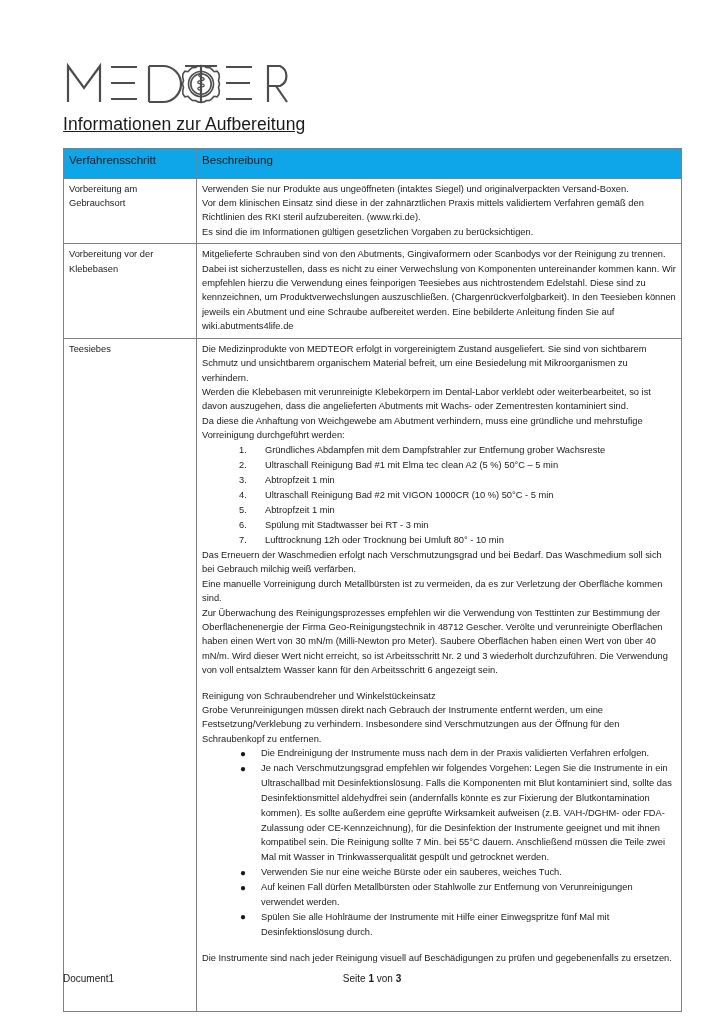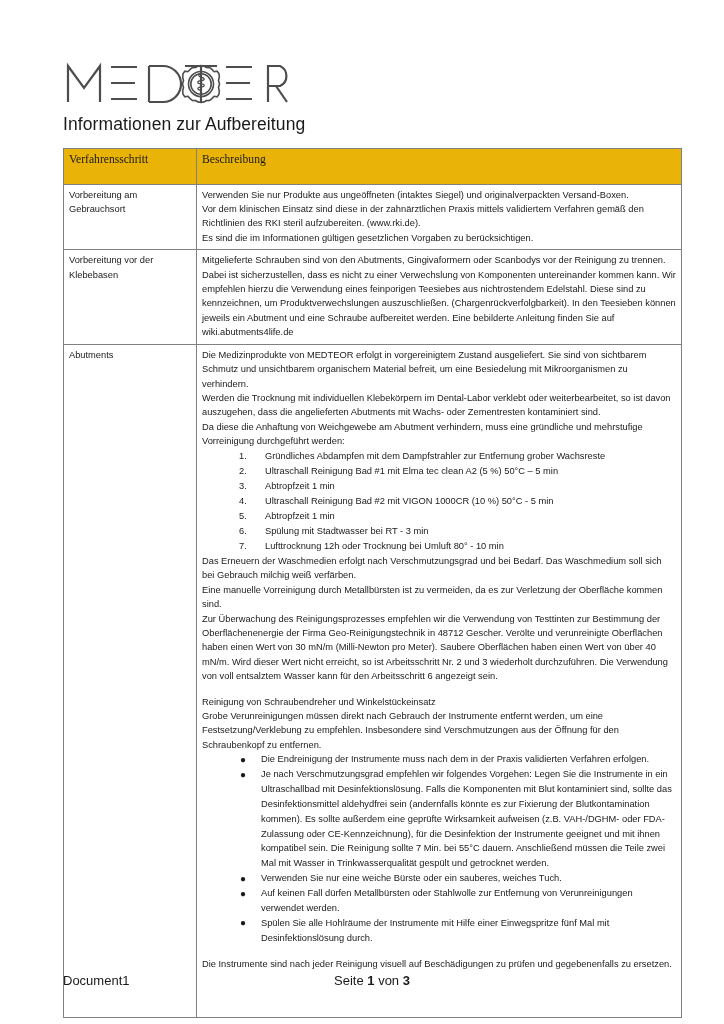--- a/index.html
+++ b/index.html
@@ -36,20 +36,21 @@
 
   .doc-title {
     position: absolute;
     left: 63px;
     top: 114px;
     font-size: 17.5px;
     font-weight: 400;
     color: #1a1a1a;
     letter-spacing: 0.1px;
     white-space: nowrap;
+    text-decoration: underline;
   }
 
   
   .table-wrap {
     position: absolute;
     left: 63px;
     top: 148px;
     width: 618px;
   }
   table.proc {
@@ -60,28 +61,27 @@
   table.proc td, table.proc th {
     border: 1px solid #808080;
     vertical-align: top;
     padding: 3px 5px 4px 5px;
     font-size: 9.3px;
     line-height: 1.55;
     font-weight: 400;
     text-align: left;
   }
   table.proc thead th {
-    background: #eab308;
+    background: #0ea5e9;
     font-size: 11.6px;
     font-weight: 400;
     padding-top: 3px;
-    padding-bottom: 16px;
+    padding-bottom: 10px;
     line-height: 1.35;
     color: #1a1a1a;
-    font-family: Liberation Serif, serif;
   }
   col.c1 { width: 133px; }
   col.c2 { width: 485px; }
 
   td.step-name {
     font-size: 9.3px;
     line-height: 1.62;
   }
   td.desc p {
     margin: 0;
@@ -127,21 +127,21 @@
 
   .tail-space { height: 42px; }
 
   
   .footer {
     position: absolute;
     left: 63px;
     top: 973px;
     width: 618px;
     height: 14px;
-    font-size: 13px;
+    font-size: 10px;
     color: #1a1a1a;
   }
   .footer .left {
     position: absolute;
     left: 0;
     top: 0;
   }
   .footer .center {
     position: absolute;
     left: 0;
@@ -217,42 +217,42 @@
         </tr>
 
         <tr>
           <td class="step-name">Vorbereitung vor der Klebebasen</td>
           <td class="desc">
             <p>Mitgelieferte Schrauben sind von den Abutments, Gingivaformern oder Scanbodys vor der Reinigung zu trennen. Dabei ist sicherzustellen, dass es nicht zu einer Verwechslung von Komponenten untereinander kommen kann. Wir empfehlen hierzu die Verwendung eines feinporigen Teesiebes aus nichtrostendem Edelstahl. Diese sind zu kennzeichnen, um Produktverwechslungen auszuschließen. (Chargenrückverfolgbarkeit). In den Teesieben können jeweils ein Abutment und eine Schraube aufbereitet werden. Eine bebilderte Anleitung finden Sie auf wiki.abutments4life.de</p>
           </td>
         </tr>
 
         <tr>
-          <td class="step-name">Abutments</td>
+          <td class="step-name">Teesiebes</td>
           <td class="desc">
             <p>Die Medizinprodukte von MEDTEOR erfolgt in vorgereinigtem Zustand ausgeliefert. Sie sind von sichtbarem Schmutz und unsichtbarem organischem Material befreit, um eine Besiedelung mit Mikroorganismen zu verhindern.</p>
-            <p>Werden die Trocknung mit individuellen Klebekörpern im Dental-Labor verklebt oder weiterbearbeitet, so ist davon auszugehen, dass die angelieferten Abutments mit Wachs- oder Zementresten kontaminiert sind.</p>
+            <p>Werden die Klebebasen mit verunreinigte Klebekörpern im Dental-Labor verklebt oder weiterbearbeitet, so ist davon auszugehen, dass die angelieferten Abutments mit Wachs- oder Zementresten kontaminiert sind.</p>
             <p>Da diese die Anhaftung von Weichgewebe am Abutment verhindern, muss eine gründliche und mehrstufige Vorreinigung durchgeführt werden:</p>
 
             <ol class="steps">
               <li><span class="num">1.</span><span>Gründliches Abdampfen mit dem Dampfstrahler zur Entfernung grober Wachsreste</span></li>
               <li><span class="num">2.</span><span>Ultraschall Reinigung Bad #1 mit Elma tec clean A2 (5 %) 50°C – 5 min</span></li>
               <li><span class="num">3.</span><span>Abtropfzeit 1 min</span></li>
               <li><span class="num">4.</span><span>Ultraschall Reinigung Bad #2 mit VIGON 1000CR (10 %) 50°C - 5 min</span></li>
               <li><span class="num">5.</span><span>Abtropfzeit 1 min</span></li>
               <li><span class="num">6.</span><span>Spülung mit Stadtwasser bei RT - 3 min</span></li>
               <li><span class="num">7.</span><span>Lufttrocknung 12h oder Trocknung bei Umluft 80° - 10 min</span></li>
             </ol>
 
             <p>Das Erneuern der Waschmedien erfolgt nach Verschmutzungsgrad und bei Bedarf. Das Waschmedium soll sich bei Gebrauch milchig weiß verfärben.</p>
             <p>Eine manuelle Vorreinigung durch Metallbürsten ist zu vermeiden, da es zur Verletzung der Oberfläche kommen sind.</p>
             <p>Zur Überwachung des Reinigungsprozesses empfehlen wir die Verwendung von Testtinten zur Bestimmung der Oberflächenenergie der Firma Geo-Reinigungstechnik in 48712 Gescher. Verölte und verunreinigte Oberflächen haben einen Wert von 30 mN/m (Milli-Newton pro Meter). Saubere Oberflächen haben einen Wert von über 40 mN/m. Wird dieser Wert nicht erreicht, so ist Arbeitsschritt Nr. 2 und 3 wiederholt durchzuführen. Die Verwendung von voll entsalztem Wasser kann für den Arbeitsschritt 6 angezeigt sein.</p>
 
             <p class="gap-before uline">Reinigung von Schraubendreher und Winkelstückeinsatz</p>
-            <p>Grobe Verunreinigungen müssen direkt nach Gebrauch der Instrumente entfernt werden, um eine Festsetzung/Verklebung zu empfehlen. Insbesondere sind Verschmutzungen aus der Öffnung für den Schraubenkopf zu entfernen.</p>
+            <p>Grobe Verunreinigungen müssen direkt nach Gebrauch der Instrumente entfernt werden, um eine Festsetzung/Verklebung zu verhindern. Insbesondere sind Verschmutzungen aus der Öffnung für den Schraubenkopf zu entfernen.</p>
 
             <ul class="bullets">
               <li><span class="bul">●</span><span>Die Endreinigung der Instrumente muss nach dem in der Praxis validierten Verfahren erfolgen.</span></li>
               <li><span class="bul">●</span><span>Je nach Verschmutzungsgrad empfehlen wir folgendes Vorgehen: Legen Sie die Instrumente in ein Ultraschallbad mit Desinfektionslösung. Falls die Komponenten mit Blut kontaminiert sind, sollte das Desinfektionsmittel aldehydfrei sein (andernfalls könnte es zur Fixierung der Blutkontamination kommen). Es sollte außerdem eine geprüfte Wirksamkeit aufweisen (z.B. VAH-/DGHM- oder FDA-Zulassung oder CE-Kennzeichnung), für die Desinfektion der Instrumente geeignet und mit ihnen kompatibel sein. Die Reinigung sollte 7 Min. bei 55°C dauern. Anschließend müssen die Teile zwei Mal mit Wasser in Trinkwasserqualität gespült und getrocknet werden.</span></li>
               <li><span class="bul">●</span><span>Verwenden Sie nur eine weiche Bürste oder ein sauberes, weiches Tuch.</span></li>
               <li><span class="bul">●</span><span>Auf keinen Fall dürfen Metallbürsten oder Stahlwolle zur Entfernung von Verunreinigungen verwendet werden.</span></li>
               <li><span class="bul">●</span><span>Spülen Sie alle Hohlräume der Instrumente mit Hilfe einer Einwegspritze fünf Mal mit Desinfektionslösung durch.</span></li>
             </ul>
 
             <p class="gap-before">Die Instrumente sind nach jeder Reinigung visuell auf Beschädigungen zu prüfen und gegebenenfalls zu ersetzen.</p>

